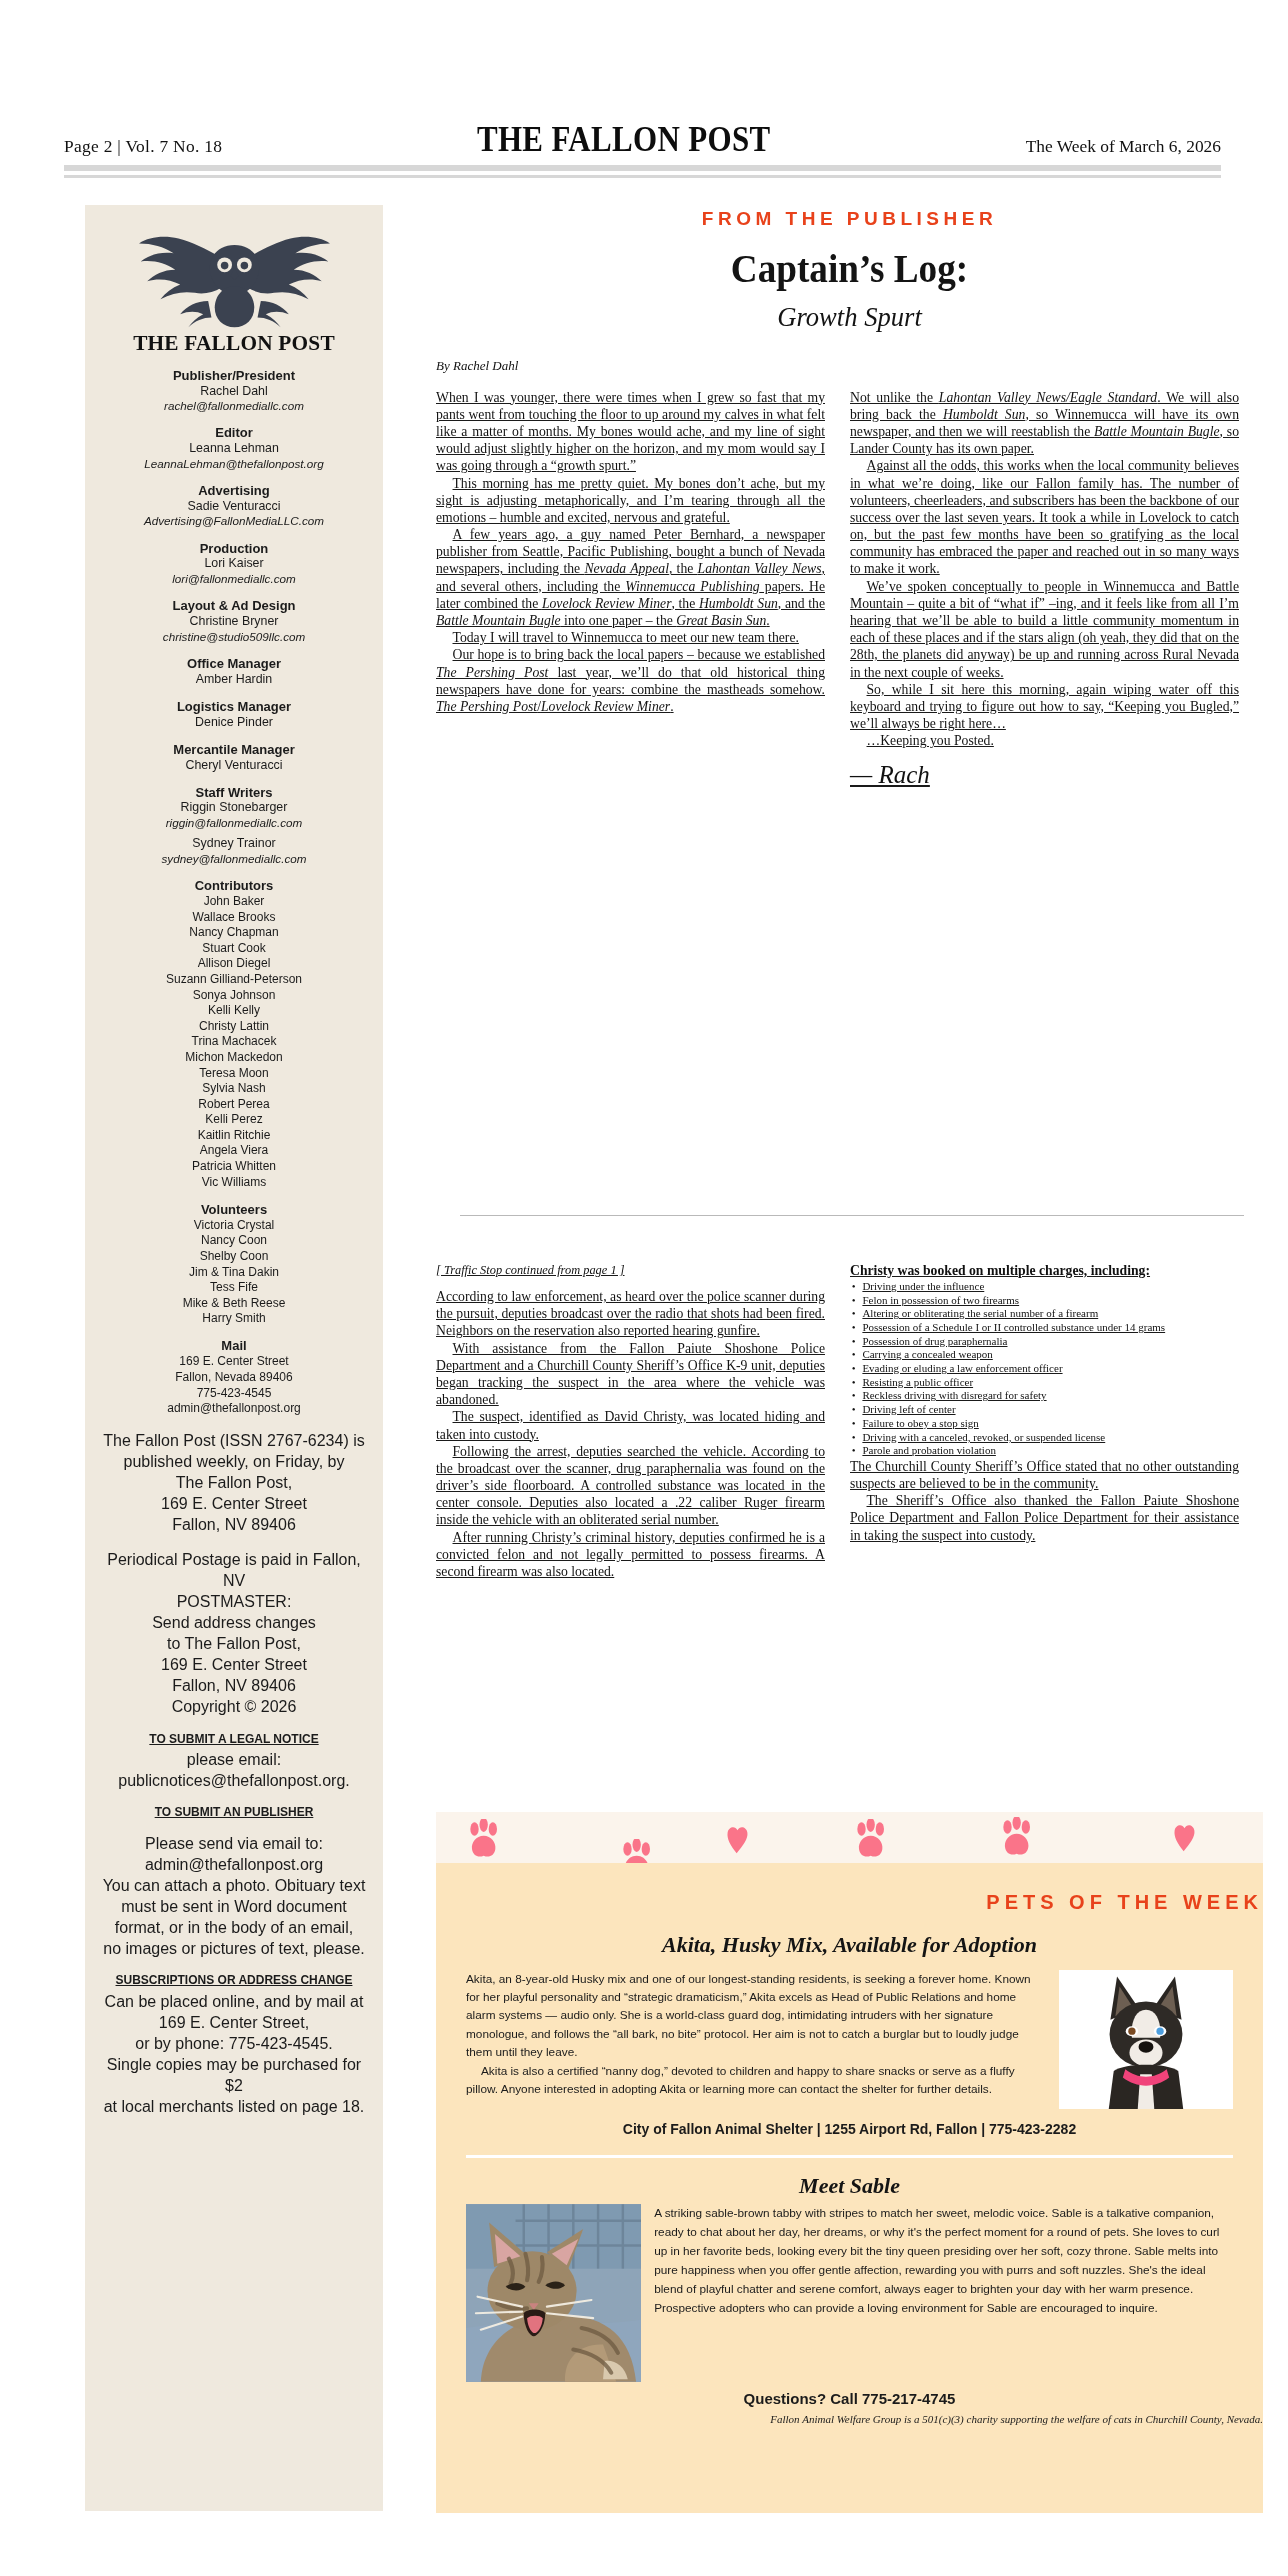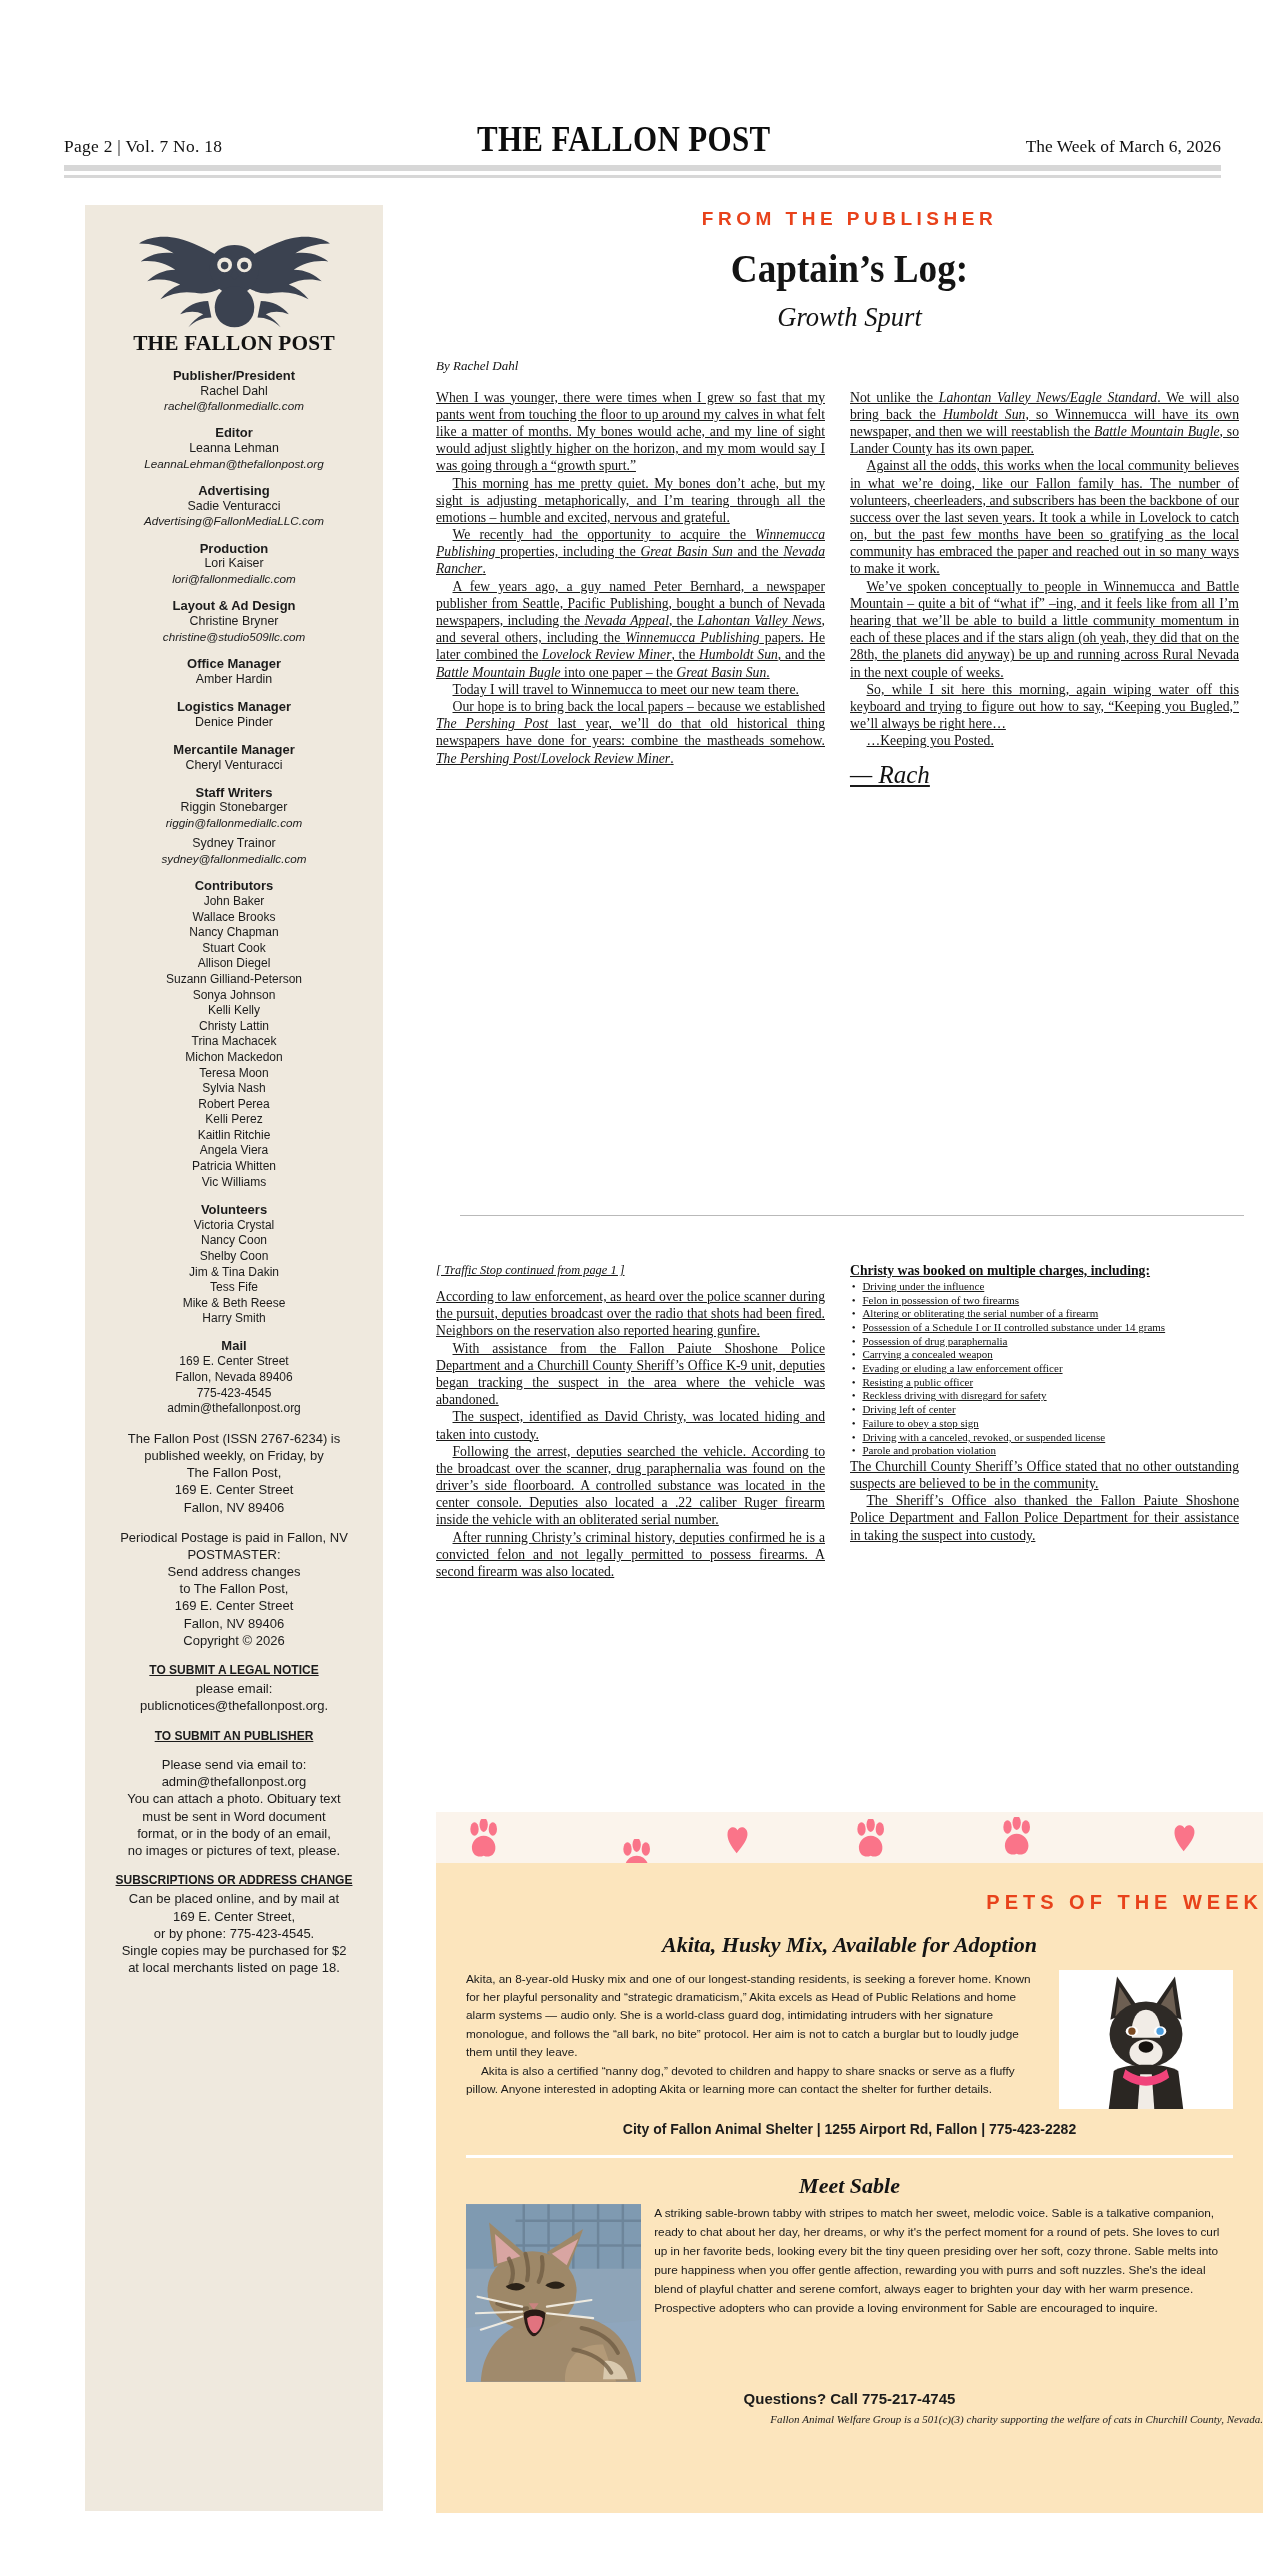--- a/index.html
+++ b/index.html
@@ -53,21 +53,21 @@
     color:#111; margin:1.7px 0 10px 0; white-space:nowrap;
     transform:scaleX(.97);
   }
   .sb-role {
     font-weight:bold; font-size:13px; color:#1b1b1b; margin-top:11.6px; line-height:1.22;
   }
   .sb-name { font-size:12.4px; color:#1b1b1b; line-height:1.25; }
   .sb-email { font-style:italic; font-size:11.7px; color:#1b1b1b; line-height:1.25; }
   .sb-listname { font-size:12px; color:#1b1b1b; line-height:1.3; }
   .sb-gap-sm { height:5.8px; }
-  .sb-block { font-size:13px; color:#1b1b1b; line-height:1.32; margin-top:13.2px; }
+  .sb-block { font-size:16px; color:#1b1b1b; line-height:1.32; margin-top:13.2px; }
   .sb-block .ln { display:block; }
   .sb-head-ul {
     font-weight:bold; font-size:12px; color:#1b1b1b;
     text-decoration:underline; margin-top:14px; line-height:1.3;
   }
 
   
   .main { position:absolute; left:436px; top:205px; width:827px; }
 
   .kicker {
@@ -378,21 +378,20 @@
     <div class="kicker">FROM THE PUBLISHER</div>
     <h1 class="headline" style="margin-bottom:0">Captain’s Log:</h1>
     <div class="subhead">Growth Spurt</div>
 
     <div class="byline">By Rachel Dahl</div>
 
     <div class="cols2">
       <div class="col" id="pub-col1">
           <p class="first">When I was younger, there were times when I grew so fast that my pants went from touching the floor to up around my calves in what felt like a matter of months. My bones would ache, and my line of sight would adjust slightly higher on the horizon, and my mom would say I was going through a “growth spurt.”</p>
           <p>This morning has me pretty quiet. My bones don’t ache, but my sight is adjusting metaphorically, and I’m tearing through all the emotions – humble and excited, nervous and grateful.</p>
-          <p>We recently had the opportunity to acquire the <em>Winnemucca Publishing</em> properties, including the <em>Great Basin Sun</em> and the <em>Nevada Rancher</em>.</p>
           <p>A few years ago, a guy named Peter Bernhard, a newspaper publisher from Seattle, Pacific Publishing, bought a bunch of Nevada newspapers, including the <em>Nevada Appeal</em>, the <em>Lahontan Valley News</em>, and several others, including the <em>Winnemucca Publishing</em> papers. He later combined the <em>Lovelock Review Miner</em>, the <em>Humboldt Sun</em>, and the <em>Battle Mountain Bugle</em> into one paper – the <em>Great Basin Sun</em>.</p>
           <p>Today I will travel to Winnemucca to meet our new team there.</p>
           <p>Our hope is to bring back the local papers – because we established <em>The Pershing Post</em> last year, we’ll do that old historical thing newspapers have done for years: combine the mastheads somehow. <em>The Pershing Post</em>/<em>Lovelock Review Miner</em>.</p>
         </div>
       <div class="col" id="pub-col2">
         <div id="pub-col2-paras">
             <p class="first">Not unlike the <em><em>Lahontan Valley News</em>/Eagle Standard</em>. We will also bring back the <em>Humboldt Sun</em>, so Winnemucca will have its own newspaper, and then we will reestablish the <em>Battle Mountain Bugle</em>, so Lander County has its own paper.</p>
             <p>Against all the odds, this works when the local community believes in what we’re doing, like our Fallon family has. The number of volunteers, cheerleaders, and subscribers has been the backbone of our success over the last seven years. It took a while in Lovelock to catch on, but the past few months have been so gratifying as the local community has embraced the paper and reached out in so many ways to make it work.</p>
             <p>We’ve spoken conceptually to people in Winnemucca and Battle Mountain – quite a bit of “what if” –ing, and it feels like from all I’m hearing that we’ll be able to build a little community momentum in each of these places and if the stars align (oh yeah, they did that on the 28th, the planets did anyway) be up and running across Rural Nevada in the next couple of weeks.</p>
             <p>So, while I sit here this morning, again wiping water off this keyboard and trying to figure out how to say, “Keeping you Bugled,” we’ll always be right here…</p>

